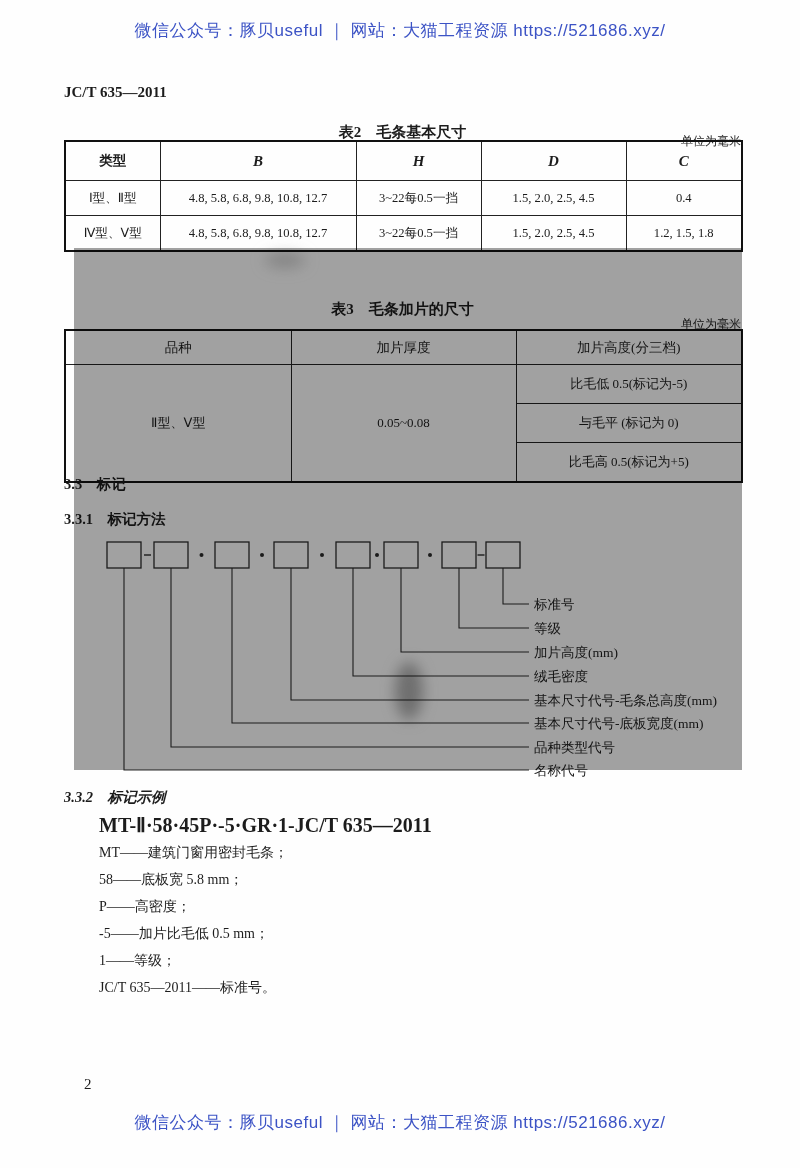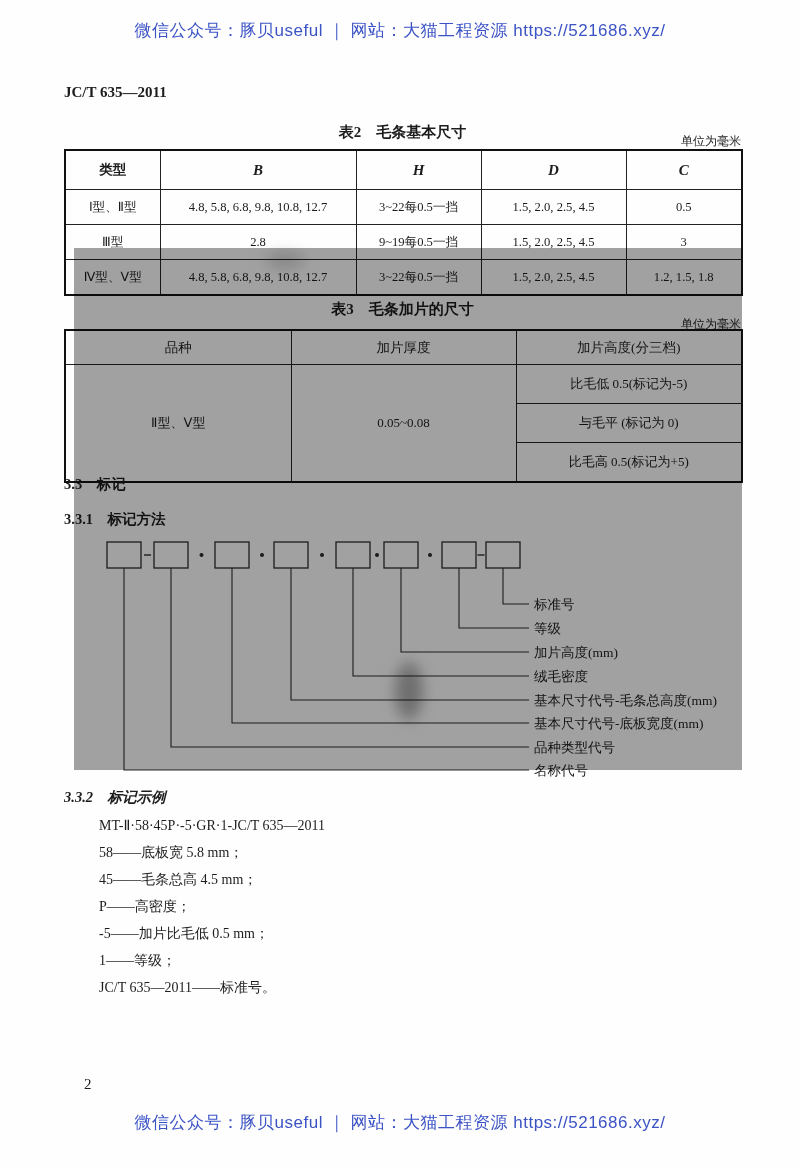--- a/index.html
+++ b/index.html
@@ -17,36 +17,36 @@
   .banner-bottom{top:1111px;}
   .doc-code{position:absolute;left:64px;top:84px;font-size:15px;font-weight:bold;}
   .tbl-title{position:absolute;left:64px;width:677px;text-align:center;font-weight:bold;font-size:15px;}
   .tbl-unit{position:absolute;right:59px;font-size:12px;margin-top:12px;}
   .t2-title{top:123px;}
   .t2-unit{top:121px;}
   .t3-title{top:300px;}
   .t3-unit{top:304px;}
   table{border-collapse:collapse;table-layout:fixed;position:absolute;border:2px solid #111;}
   th,td{border:1px solid #222;text-align:center;vertical-align:middle;padding:2px 3px;white-space:nowrap;overflow:hidden;}
-  .t2{left:64px;top:149px;width:677px;}
+  .t2{left:64px;top:140px;width:677px;}
   .t2 th{height:34px;font-size:13.5px;font-weight:bold;}
   .t2 th.var{font-style:italic;font-size:15px;font-weight:bold;font-family:"Liberation Serif",serif;}
   .t2 td{height:30px;font-size:12.6px;font-weight:normal;}
   .t3{left:64px;top:329px;}
   .t3 th{height:29px;font-size:13.5px;font-weight:normal;}
   .t3 td{height:34px;font-size:13px;}
   .sec-head{position:absolute;left:64px;font-weight:bold;font-size:14.5px;white-space:nowrap;}
   .sec-33{top:475px;}
   .sec-331{top:510px;}
   .sec-332{top:788px;font-style:italic;}
   .diagram{position:absolute;left:64px;top:538px;}
   .diagram text{font-size:13.5px;fill:#1c1c1c;font-family:"Liberation Serif",serif;}
   .example{position:absolute;left:99px;top:812px;font-size:14px;}
   .example .line{height:27px;line-height:27px;white-space:nowrap;}
-  .example .designation{font-weight:normal;font-size:14px;text-align:center;}
+  .example .designation{font-weight:bold;font-size:20px;text-align:center;}
   .page-num{position:absolute;left:84px;top:1076px;font-size:15px;}
   .scan-shade{
     position:absolute;left:74px;top:248px;width:668px;height:522px;
     background:#a2a2a2;mix-blend-mode:multiply;pointer-events:none;
   }
   .smudge{
     position:absolute;background:#6d6d6d;border-radius:50%;
     filter:blur(7px);mix-blend-mode:multiply;pointer-events:none;
   }
   .smudge-1{left:395px;top:662px;width:28px;height:58px;opacity:.55;}
@@ -76,28 +76,21 @@
     <th class="var">B</th>
     <th class="var">H</th>
     <th class="var">D</th>
     <th class="var">C</th>
   </tr>
   <tr>
     <td>Ⅰ型、Ⅱ型</td>
     <td>4.8, 5.8, 6.8, 9.8, 10.8, 12.7</td>
     <td>3~22每0.5一挡</td>
     <td>1.5, 2.0, 2.5, 4.5</td>
-    <td>0.5</td>
-  </tr>
-  <tr>
-    <td>Ⅲ型</td>
-    <td>2.8</td>
-    <td>9~19每0.5一挡</td>
-    <td>1.5, 2.0, 2.5, 4.5</td>
-    <td>3</td>
+    <td>0.4</td>
   </tr>
   <tr>
     <td>Ⅳ型、Ⅴ型</td>
     <td>4.8, 5.8, 6.8, 9.8, 10.8, 12.7</td>
     <td>3~22每0.5一挡</td>
     <td>1.5, 2.0, 2.5, 4.5</td>
     <td>1.2, 1.5, 1.8</td>
   </tr>
 </tbody>
   </table>
@@ -175,22 +168,22 @@
     <text x="470" y="189.5">基本尺寸代号-底板宽度(mm)</text>
     <text x="470" y="213.5">品种类型代号</text>
     <text x="470" y="236.5">名称代号</text>
   </g>
 </svg>
 
 <div class="sec-head sec-332">3.3.2　标记示例</div>
 
 <div class="example">
   <div class="line designation">MT-Ⅱ·58·45P·-5·GR·1-JC/T 635—2011</div>
+  <div class="line">MT——建筑门窗用密封毛条；</div>
   <div class="line">58——底板宽 5.8 mm；</div>
-  <div class="line">45——毛条总高 4.5 mm；</div>
   <div class="line">P——高密度；</div>
   <div class="line">-5——加片比毛低 0.5 mm；</div>
   <div class="line">1——等级；</div>
   <div class="line">JC/T 635—2011——标准号。</div>
 </div>
 
 <div class="page-num">2</div>
 
 <div class="banner banner-bottom">微信公众号：豚贝useful ｜ 网站：大猫工程资源 https://521686.xyz/</div>
 

